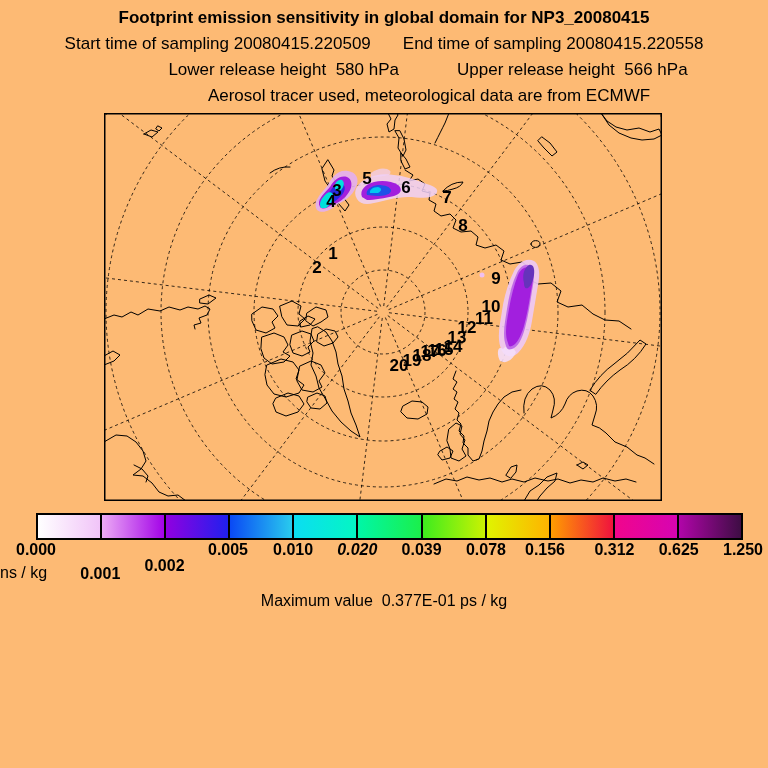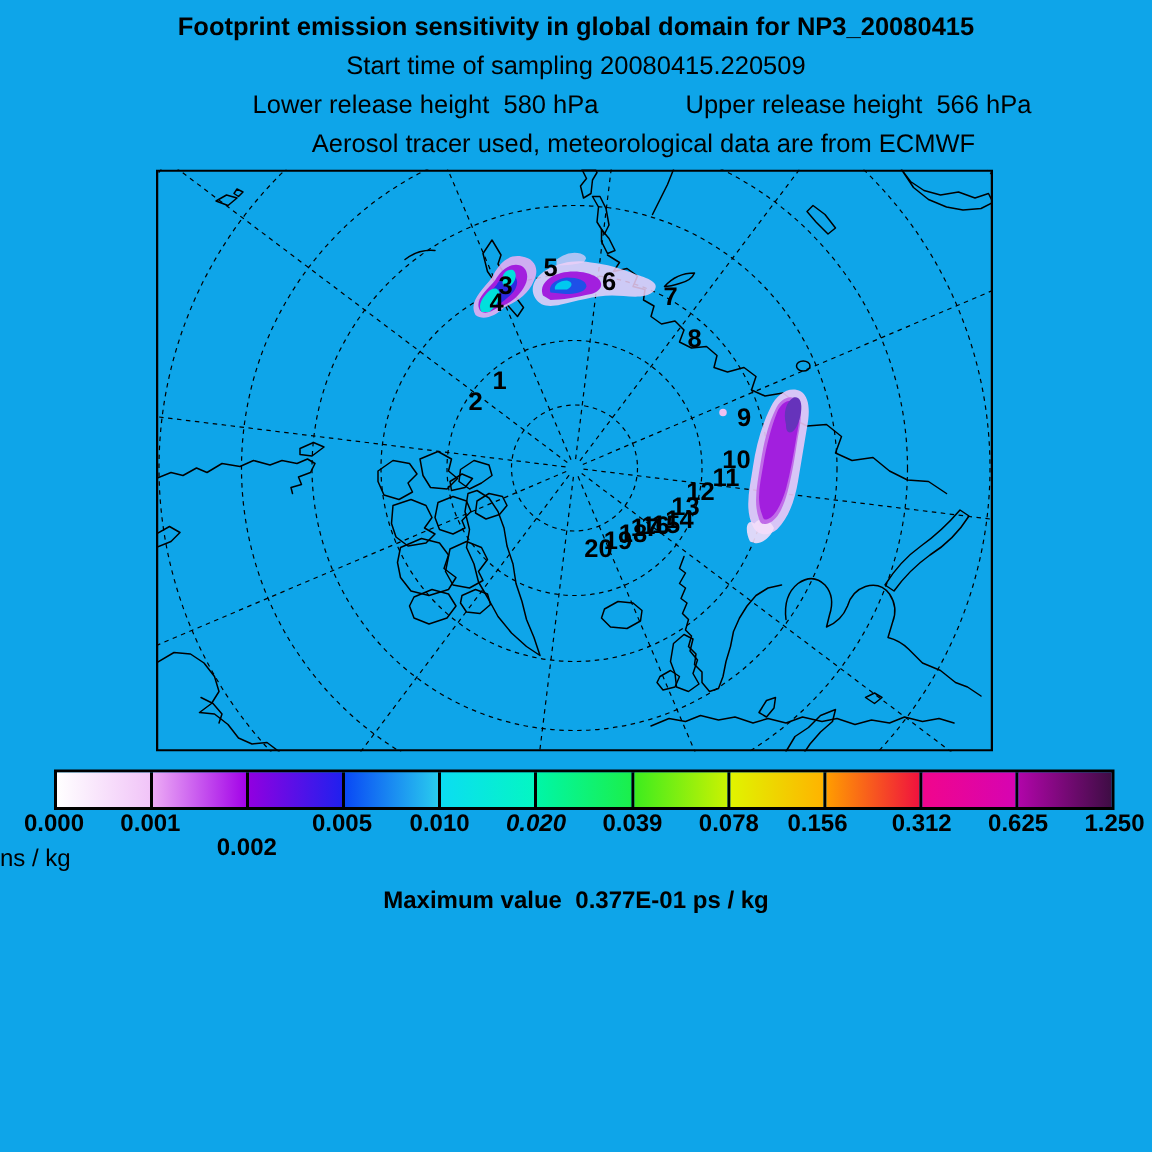--- a/index.html
+++ b/index.html
@@ -1,43 +1,44 @@
 <!DOCTYPE html>
 <html><head>
 <meta charset="utf-8">
 <style>
   html,body{margin:0;padding:0;background:#fff;}
-  #page{position:relative;width:768px;height:768px;background:#0ea5e9;
+  #page{position:relative;width:768px;height:768px;background:#fdba74;
         font-family:"Liberation Sans", sans-serif;color:#000;overflow:hidden;}
   .hline{position:absolute;left:0;width:768px;text-align:center;font-size:17px;line-height:20px;white-space:pre;}
   .hl1{top:8px;font-weight:bold;}
   .hl2{top:34px;display:flex;justify-content:center;gap:32px;}
   .hl3{top:60px;display:flex;justify-content:center;gap:58px;margin-left:44px;}
   .hl4{top:86px;padding-left:45px;}
   #map-wrap{position:absolute;left:104px;top:113px;width:558px;height:388px;}
   #cbar{position:absolute;left:36px;top:513px;width:707px;height:27px;
         border:2px solid #000;box-sizing:border-box;display:flex;}
   .cb-seg{flex:1 1 0;height:100%;border-right:2px solid #000;}
   .cb-seg:last-child{border-right:none;}
   #cb-ticks{position:absolute;left:36px;top:541px;width:707px;height:18px;}
   .cb-tick{position:absolute;top:0;transform:translateX(-50%);font-size:16px;font-weight:bold;white-space:pre;}
   .units{position:absolute;left:0;top:564px;width:768px;font-size:16px;white-space:pre;}
-  .maxval{position:absolute;left:0;top:592px;width:768px;text-align:center;font-size:16px;white-space:pre;font-weight:bold;}
+  .maxval{position:absolute;left:0;top:592px;width:768px;text-align:center;font-size:16px;white-space:pre;}
   svg text{font-family:"Liberation Sans", sans-serif;font-weight:bold;font-size:17px;fill:#000;text-anchor:middle;}
   .grat{fill:none;stroke:#000;stroke-width:0.8;stroke-dasharray:3 3;}
   .coast{fill:none;stroke:#000;stroke-width:1;stroke-linejoin:round;stroke-linecap:round;}
 </style>
 </head>
 <body>
 
 <div id="page">
 
   <div class="hline hl1">Footprint emission sensitivity in global domain for NP3_20080415</div>
   <div class="hline hl2">
     <span>Start time of sampling 20080415.220509</span>
+    <span>End time of sampling 20080415.220558</span>
   </div>
   <div class="hline hl3">
     <span>Lower release height  580 hPa</span>
     <span>Upper release height  566 hPa</span>
   </div>
   <div class="hline hl4">Aerosol tracer used, meteorological data are from ECMWF</div>
 
   <div id="map-wrap">
     <svg width="558" height="388" viewBox="0 0 558 388">
       <defs>
@@ -190,21 +191,21 @@
         <div class="cb-seg" style="background: linear-gradient(to right, rgb(0, 246, 167), rgb(27, 239, 75));"></div>
         <div class="cb-seg" style="background: linear-gradient(to right, rgb(61, 236, 30), rgb(202, 242, 2));"></div>
         <div class="cb-seg" style="background: linear-gradient(to right, rgb(224, 244, 0), rgb(255, 179, 0));"></div>
         <div class="cb-seg" style="background: linear-gradient(to right, rgb(255, 157, 0), rgb(240, 18, 62));"></div>
         <div class="cb-seg" style="background: linear-gradient(to right, rgb(241, 5, 140), rgb(214, 4, 178));"></div>
         <div class="cb-seg" style="background: linear-gradient(to right, rgb(177, 5, 169), rgb(62, 13, 68));"></div>
       </div>
   </div>
   <div id="cb-ticks">
       <span class="cb-tick" style="left: 0px;">0.000</span>
-      <span class="cb-tick" style="left: 64.2727px;">0.001</span>
+      <span class="cb-tick" style="left: 64.2727px; margin-top: 24px;">0.001</span>
       <span class="cb-tick" style="left: 128.545px; margin-top: 16px;">0.002</span>
       <span class="cb-tick" style="left: 192px;">0.005</span>
       <span class="cb-tick" style="left: 257.091px;">0.010</span>
       <span class="cb-tick" style="left: 321.364px; font-style: italic;">0.020</span>
       <span class="cb-tick" style="left: 385.636px;">0.039</span>
       <span class="cb-tick" style="left: 449.909px;">0.078</span>
       <span class="cb-tick" style="left: 509px;">0.156</span>
       <span class="cb-tick" style="left: 578.455px;">0.312</span>
       <span class="cb-tick" style="left: 642.727px;">0.625</span>
       <span class="cb-tick" style="left: 707px;">1.250</span>

